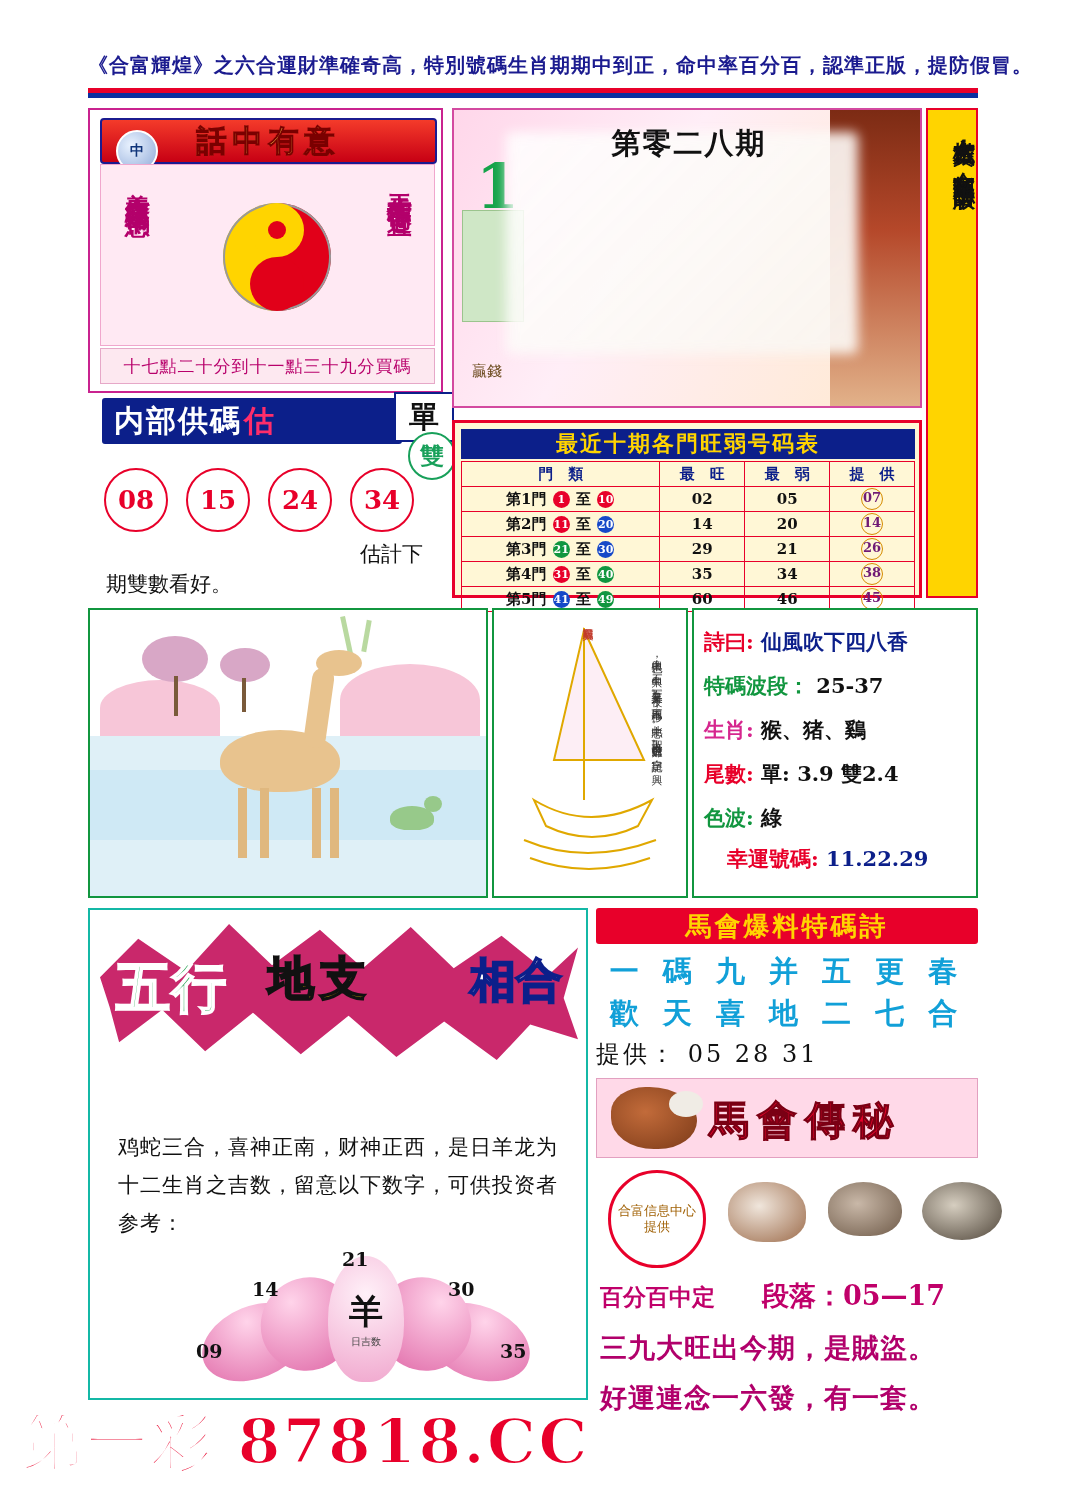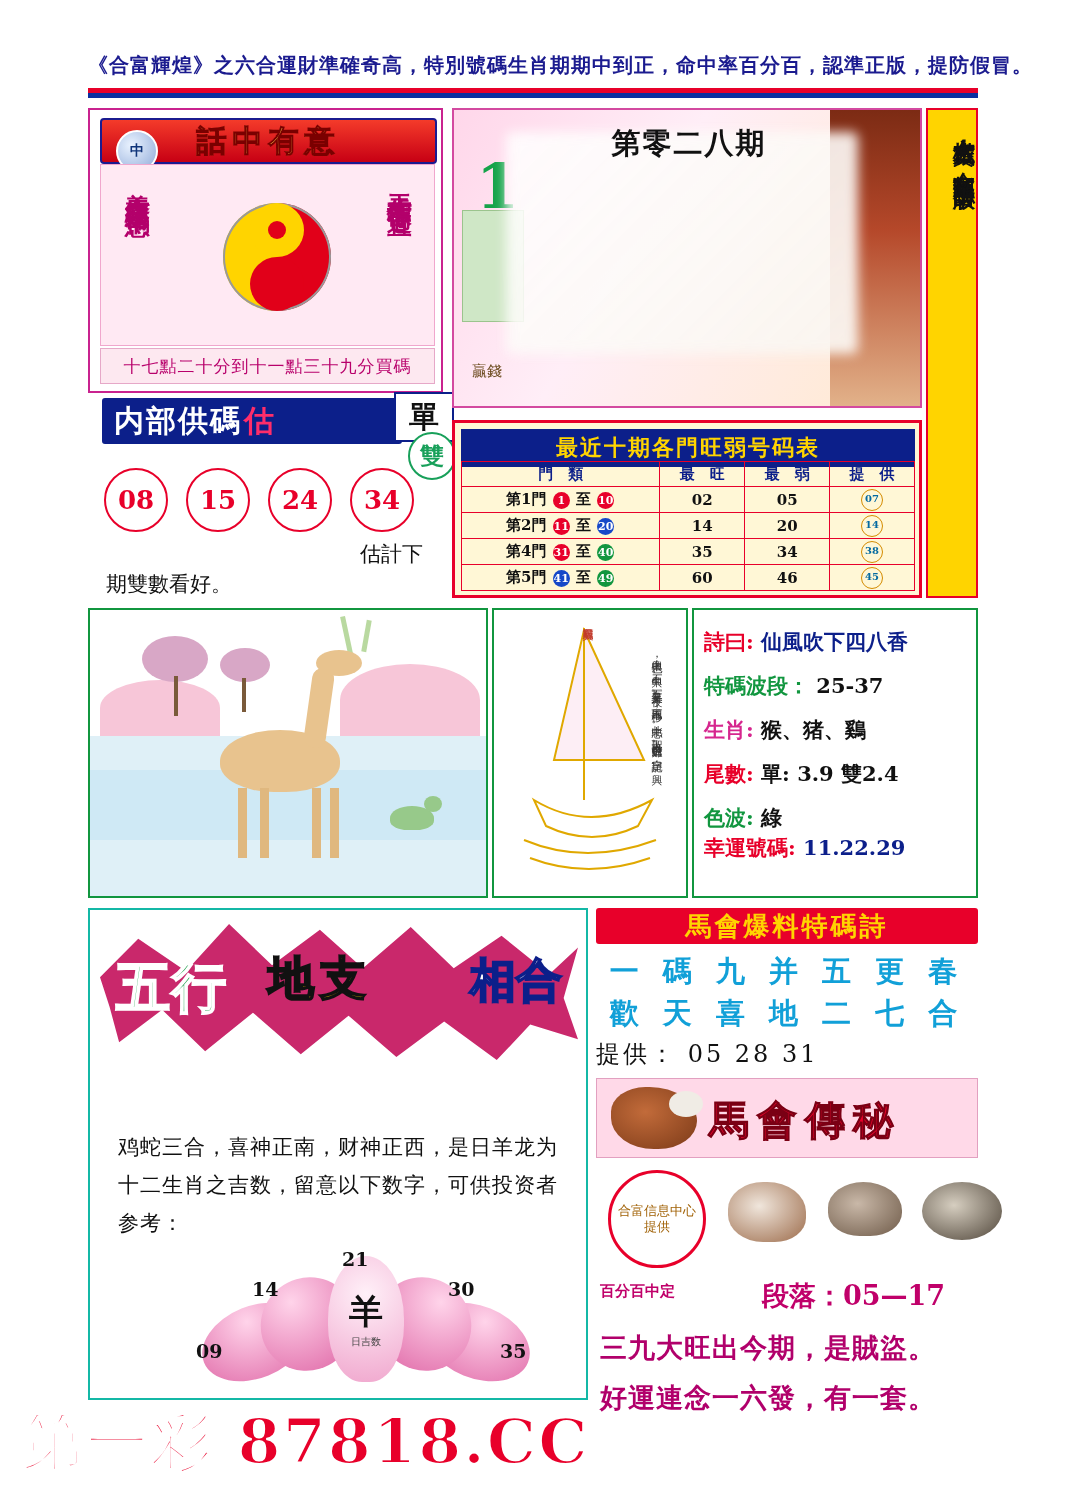--- a/index.html
+++ b/index.html
@@ -151,39 +151,39 @@
     position:absolute;left:0;top:10px;width:52px;
     writing-mode:vertical-rl;text-orientation:upright;
     font-family:"DejaVu Serif","Liberation Serif",serif;
     font-size:22px;font-weight:bold;color:#111;letter-spacing:2px;
     margin:0 auto;text-align:left;
   }
 
   
   .tentable{left:452px;top:420px;width:470px;height:178px;background:#fff7d6;border:3px solid #e8002a;}
   .tt-head{
-    position:absolute;left:6px;top:6px;width:454px;height:38px;background:#0c1f8a;
+    position:absolute;left:6px;top:6px;width:454px;height:30px;background:#0c1f8a;
     display:flex;align-items:center;justify-content:center;
   }
   .tt-head span{color:#ffd400;font-size:22px;font-weight:bold;letter-spacing:2px;
     font-family:"DejaVu Serif","Liberation Serif",serif;}
   table.tt{position:absolute;left:6px;top:38px;width:454px;border-collapse:collapse;}
   table.tt th,table.tt td{
     border:1px solid #e8002a;height:22px;text-align:center;font-size:15px;color:#111;
     font-family:"DejaVu Serif","Liberation Serif",serif;font-weight:bold;
   }
   table.tt th{color:#0c1f8a;}
   td.men{color:#e8002a;white-space:nowrap;}
   .minib{display:inline-block;width:17px;height:17px;line-height:17px;border-radius:50%;
      color:#fff;font-size:11px;margin:0 1px;vertical-align:middle;}
   .b-red{background:#e8002a;}
   .b-blue{background:#1648c8;}
   .b-green{background:#11963f;}
   .circ-num{display:inline-block;width:20px;height:20px;line-height:18px;border-radius:50%;
-     border:1px solid #d48b00;color:#0369a1;font-size:10px;}
+     border:1px solid #d48b00;color:#701a75;font-size:13px;}
 
   
   .deer{left:88px;top:608px;width:400px;height:290px;border:2px solid #11963f;background:#e9f7fb;overflow:hidden;}
   .sky{position:absolute;left:0;top:0;width:100%;height:46%;background:#ffffff;}
   .ground{position:absolute;left:0;bottom:0;width:100%;height:56%;background:#dff0f7;}
   .hill{position:absolute;background:#f7c6d8;border-radius:50% 50% 0 0;}
   .tree-t{position:absolute;background:#d8a7c6;border-radius:50%;}
   .tree-trunk{position:absolute;background:#7a5a3a;width:4px;}
   .deer-body{position:absolute;left:130px;top:120px;width:120px;height:62px;background:#e8c38e;border-radius:50% 50% 45% 45%;}
   .deer-neck{position:absolute;left:218px;top:58px;width:22px;height:80px;background:#e8c38e;transform:rotate(8deg);border-radius:10px;}
@@ -282,21 +282,21 @@
     border:3px solid #e8002a;background:#fff;color:#a16207;
     display:flex;align-items:center;justify-content:center;font-size:13px;text-align:center;
     font-family:"DejaVu Serif","Liberation Serif",serif;line-height:16px;
   }
   .ani{position:absolute;top:22px;}
   .cow{left:132px;width:78px;height:60px;background:radial-gradient(ellipse at 40% 40%,#f0e6dc,#9c6b4a);border-radius:45% 50% 40% 45%;}
   .rat{left:232px;width:74px;height:54px;background:radial-gradient(ellipse at 40% 40%,#c9b8a8,#6e5a48);border-radius:50% 55% 45% 45%;}
   .snake{left:326px;width:80px;height:58px;background:radial-gradient(ellipse at 40% 40%,#d6cec0,#4e4438);border-radius:50%;}
 
   
-  .bfoot1{position:absolute;left:600px;top:1282px;font-size:15px;color:#c0006a;font-weight:bold;
+  .bfoot1{position:absolute;left:600px;top:1282px;font-size:23px;color:#c0006a;font-weight:bold;
     font-family:"DejaVu Serif","Liberation Serif",serif;}
   .bfoot2{position:absolute;left:762px;top:1278px;font-size:27px;color:#c0006a;font-weight:bold;
     font-family:"DejaVu Serif","Liberation Serif",serif;}
   .bline{position:absolute;left:600px;width:380px;font-size:27px;color:#b1006b;font-weight:bold;
     letter-spacing:1px;font-family:"DejaVu Serif","Liberation Serif",serif;}
 
   
   .wm{
     position:absolute;left:22px;top:1400px;width:700px;height:80px;
     font-size:62px;font-weight:bold;color:#e8002a;
@@ -388,20 +388,31 @@
           <span class="minib b-red">11</span>
           <span>至</span>
           <span class="minib b-blue">20</span>
         </td>
         <td>14</td>
         <td>20</td>
         <td><span class="circ-num">14</span></td>
       </tr>
       <tr>
         <td class="men">
+          <span>第3門</span>
+          <span class="minib b-green">21</span>
+          <span>至</span>
+          <span class="minib b-blue">30</span>
+        </td>
+        <td>29</td>
+        <td>21</td>
+        <td><span class="circ-num">26</span></td>
+      </tr>
+      <tr>
+        <td class="men">
           <span>第4門</span>
           <span class="minib b-red">31</span>
           <span>至</span>
           <span class="minib b-green">40</span>
         </td>
         <td>35</td>
         <td>34</td>
         <td><span class="circ-num">38</span></td>
       </tr>
       <tr>
@@ -468,21 +479,21 @@
       <span class="val-dark">猴、猪、鷄</span>
     </div>
     <div class="poem-row" style="top:150px;">
       <span class="lbl-red">尾數:</span>
       <span class="val-dark">單: 3.9  雙2.4</span>
     </div>
     <div class="poem-row" style="top:194px;">
       <span class="lbl-green">色波:</span>
       <span class="val-dark">綠</span>
     </div>
-    <div class="poem-row" style="top:224px;">
+    <div class="poem-row" style="top:235px;margin-left:23px;">
       <span class="lbl-red">幸運號碼:</span>
       <span class="lbl-blue">11.22.29</span>
     </div>
   </div>
 
   <div class="box wuxing">
     <div class="starburst"></div>
     <div class="wx-t1">五行</div>
     <div class="wx-t2">地支</div>
     <div class="wx-t3">相合</div>

